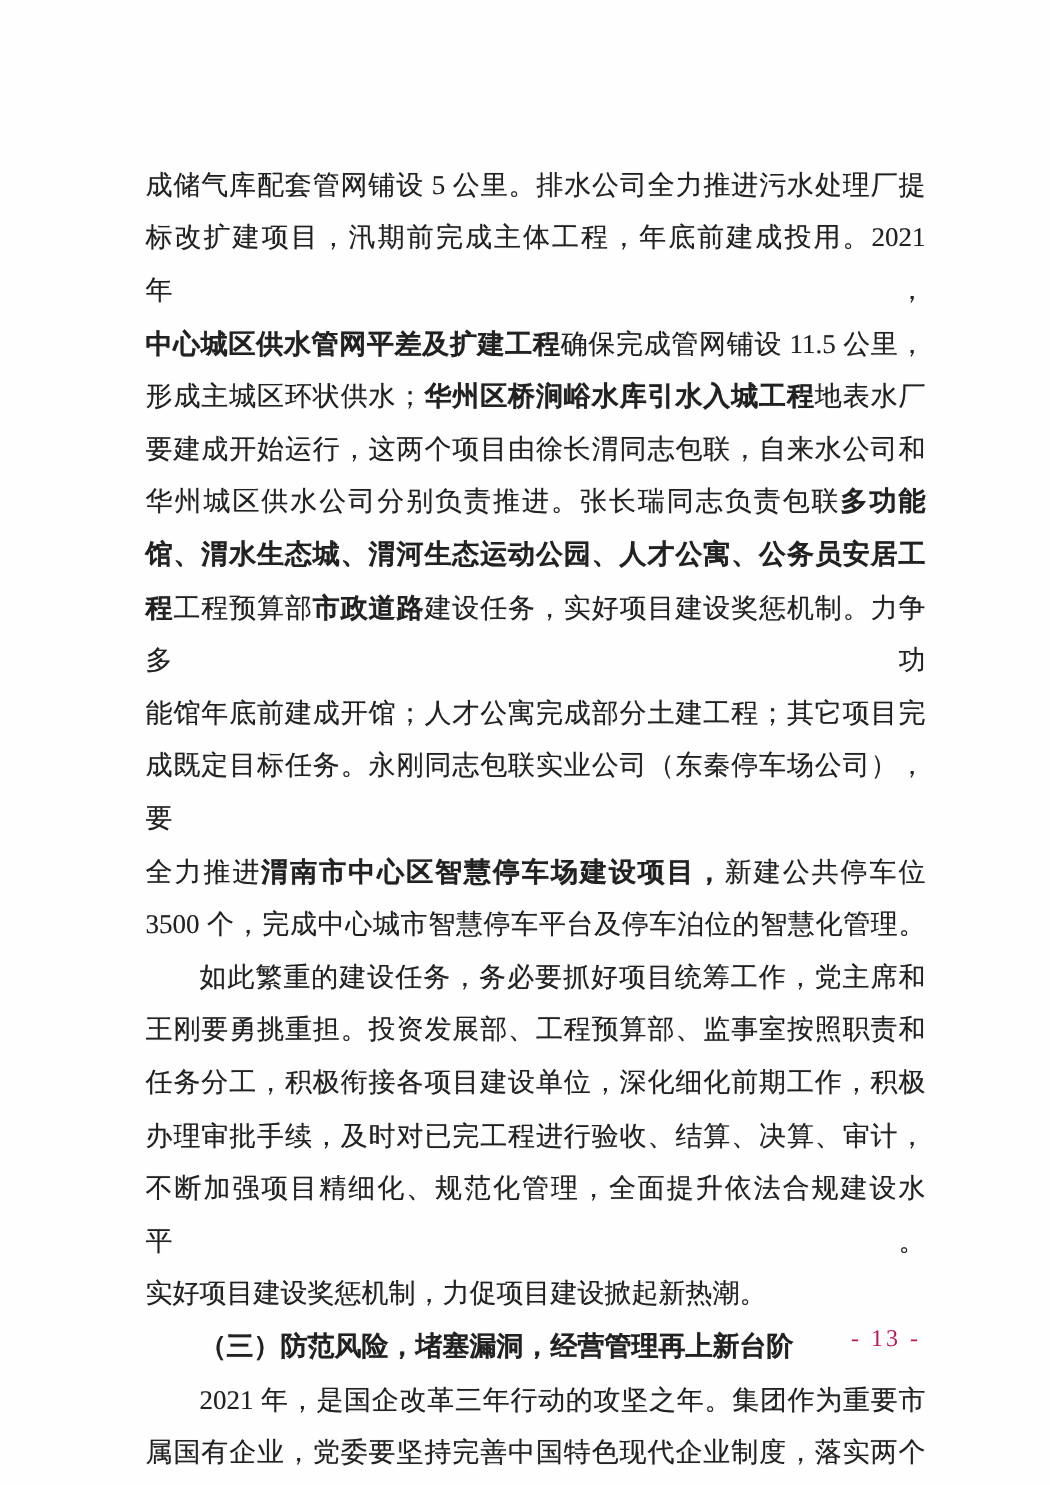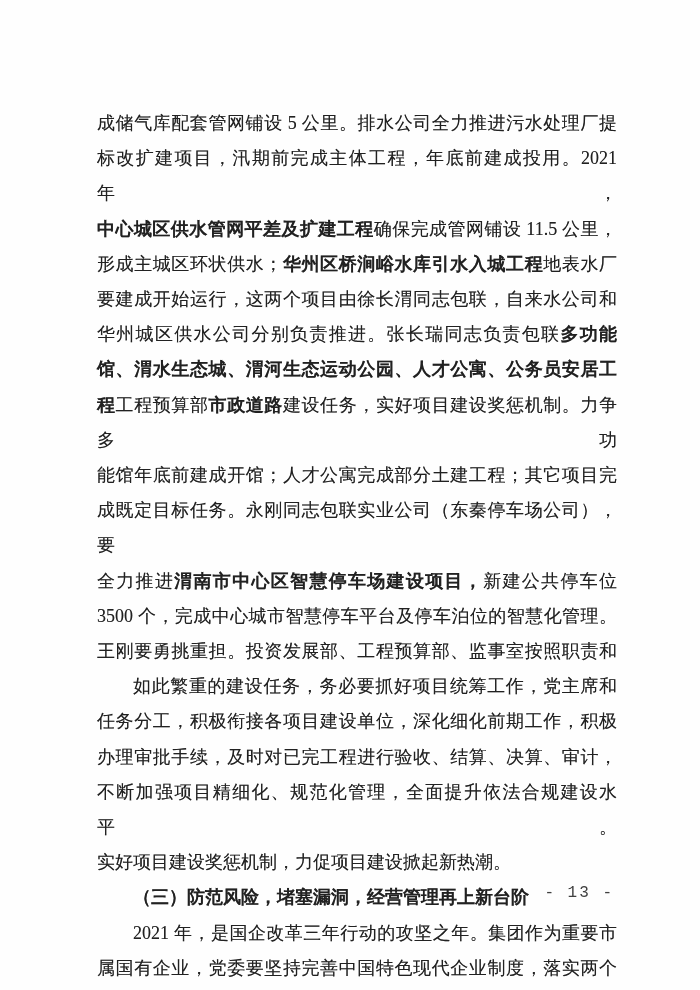--- a/index.html
+++ b/index.html
@@ -36,43 +36,43 @@
     text-indent: 2em;
   }
   .seg { font-weight: normal; }
   .seg.bold { font-weight: 700; }
   .page-number {
     position: absolute;
     top: 884px;
     right: 86px;
     font-size: 16px;
     letter-spacing: 2px;
-    color: #404040;
-    font-family: Liberation Mono, monospace;
+    color: #be185d;
+    font-family: Liberation Serif, serif;
   }
 </style>
 </head>
 <body>
 
 <div class="sheet">
   <div class="textblock">
       <div class="line fill"><span class="seg">成储气库配套管网铺设 5 公里。排水公司全力推进污水处理厂提</span></div>
       <div class="line fill"><span class="seg">标改扩建项目，汛期前完成主体工程，年底前建成投用。2021 年，</span></div>
       <div class="line fill"><span class="seg bold">中心城区供水管网平差及扩建工程</span><span class="seg">确保完成管网铺设 11.5 公里，</span></div>
       <div class="line fill"><span class="seg">形成主城区环状供水；</span><span class="seg bold">华州区桥涧峪水库引水入城工程</span><span class="seg">地表水厂</span></div>
       <div class="line fill"><span class="seg">要建成开始运行，这两个项目由徐长渭同志包联，自来水公司和</span></div>
       <div class="line fill"><span class="seg">华州城区供水公司分别负责推进。张长瑞同志负责包联</span><span class="seg bold">多功能</span></div>
       <div class="line fill"><span class="seg bold">馆、渭水生态城、渭河生态运动公园、人才公寓、公务员安居工</span></div>
       <div class="line fill"><span class="seg bold">程</span><span class="seg">工程预算部</span><span class="seg bold">市政道路</span><span class="seg">建设任务，实好项目建设奖惩机制。力争多功</span></div>
       <div class="line fill"><span class="seg">能馆年底前建成开馆；人才公寓完成部分土建工程；其它项目完</span></div>
       <div class="line fill"><span class="seg">成既定目标任务。永刚同志包联实业公司（东秦停车场公司），要</span></div>
       <div class="line fill"><span class="seg">全力推进</span><span class="seg bold">渭南市中心区智慧停车场建设项目，</span><span class="seg">新建公共停车位</span></div>
       <div class="line fill"><span class="seg">3500 个，完成中心城市智慧停车平台及停车泊位的智慧化管理。</span></div>
+      <div class="line fill indent"><span class="seg">如此繁重的建设任务，务必要抓好项目统筹工作，党主席和</span></div>
       <div class="line fill"><span class="seg">王刚要勇挑重担。投资发展部、工程预算部、监事室按照职责和</span></div>
-      <div class="line fill indent"><span class="seg">如此繁重的建设任务，务必要抓好项目统筹工作，党主席和</span></div>
       <div class="line fill"><span class="seg">任务分工，积极衔接各项目建设单位，深化细化前期工作，积极</span></div>
       <div class="line fill"><span class="seg">办理审批手续，及时对已完工程进行验收、结算、决算、审计，</span></div>
       <div class="line fill"><span class="seg">不断加强项目精细化、规范化管理，全面提升依法合规建设水平。</span></div>
       <div class="line"><span class="seg">实好项目建设奖惩机制，力促项目建设掀起新热潮。</span></div>
       <div class="line indent"><span class="seg bold">（三）防范风险，堵塞漏洞，经营管理再上新台阶</span></div>
       <div class="line fill indent"><span class="seg">2021 年，是国企改革三年行动的攻坚之年。集团作为重要市</span></div>
       <div class="line fill"><span class="seg">属国有企业，党委要坚持完善中国特色现代企业制度，落实两个</span></div>
     </div>
   <div class="page-number">- 13 -</div>
 </div>

